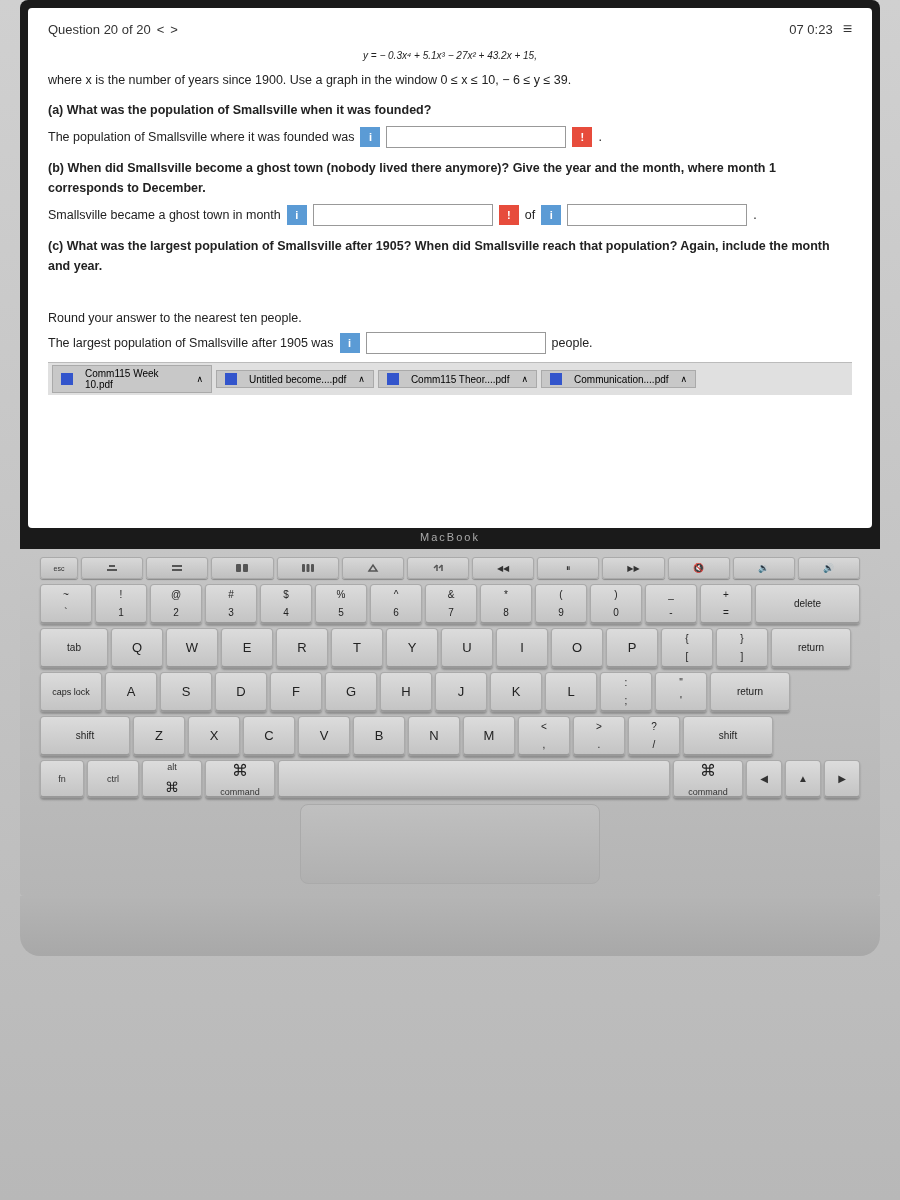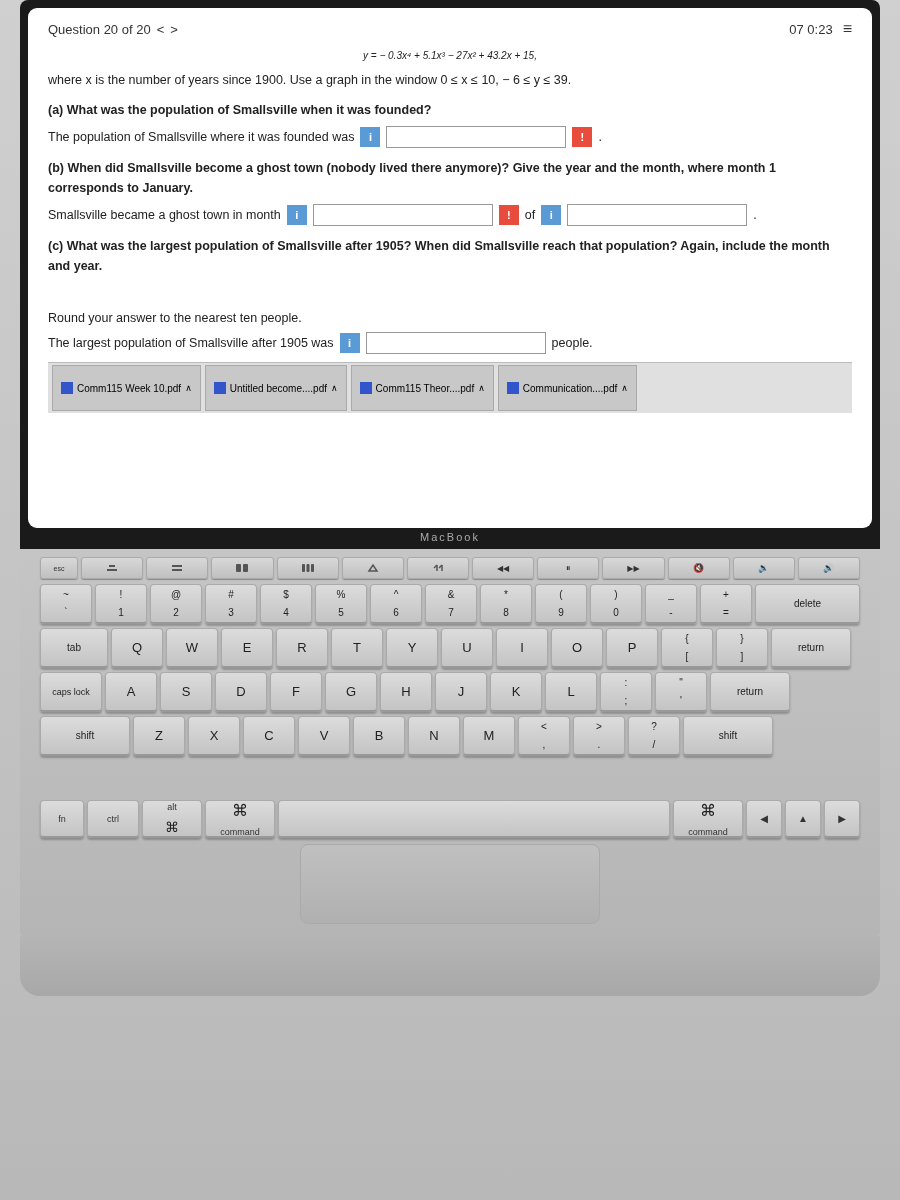--- a/index.html
+++ b/index.html
@@ -30,21 +30,21 @@
       width: 860px;
       background: #1a1a1a;
       border-radius: 8px 8px 0 0;
       padding: 8px 8px 4px 8px;
       margin-top: 0;
     }
 
     
     .screen-content {
       background: #ffffff;
-      border-radius: 9px;
+      border-radius: 4px;
       width: 100%;
       min-height: 520px;
       padding: 12px 20px 8px 20px;
       position: relative;
       overflow: hidden;
     }
 
     
     .top-bar {
       display: flex;
@@ -148,25 +148,25 @@
       display: flex;
       align-items: center;
       padding: 2px 4px;
       gap: 4px;
       flex-wrap: wrap;
     }
 
     .taskbar-item {
       background: #c8c8c8;
       border: 1px solid #aaa;
-      padding: 16px 8px;
+      padding: 2px 8px;
       font-size: 10px;
       display: flex;
       align-items: center;
-      gap: 4px;
+      gap: 12px;
       cursor: pointer;
       min-width: 120px;
       max-width: 160px;
     }
 
     .taskbar-item .tb-icon {
       width: 12px;
       height: 12px;
       background: #3355cc;
       display: inline-block;
@@ -285,21 +285,20 @@
       height: 38px;
       font-size: 10px;
       color: #333;
       display: flex;
       flex-direction: column;
       align-items: center;
       justify-content: center;
       cursor: pointer;
       box-shadow: 0 2px 2px rgba(0,0,0,0.25);
       gap: 7px;
-      margin-top: 40px;
     }
 
     .cmd-symbol {
       font-size: 16px;
       color: #222;
     }
 
     .cmd-text {
       font-size: 9px;
       color: #333;
@@ -357,21 +356,21 @@
 
         <p class="sub-question">(a) What was the population of Smallsville when it was founded?</p>
         <div class="answer-row">
           <span>The population of Smallsville where it was founded was</span>
           <button class="info-btn">i</button>
           <div class="input-box"></div>
           <button class="error-btn">!</button>
           <span>.</span>
         </div>
 
-        <p class="sub-question">(b) When did Smallsville become a ghost town (nobody lived there anymore)? Give the year and the month, where month 1 corresponds to January.</p>
+        <p class="sub-question">(b) When did Smallsville become a ghost town (nobody lived there anymore)? Give the year and the month, where month 1 corresponds to December.</p>
         <div class="answer-row">
           <span>Smallsville became a ghost town in month</span>
           <button class="info-btn">i</button>
           <div class="input-box"></div>
           <button class="error-btn">!</button>
           <span>of</span>
           <button class="info-btn">i</button>
           <div class="input-box"></div>
           <span>.</span>
         </div>

